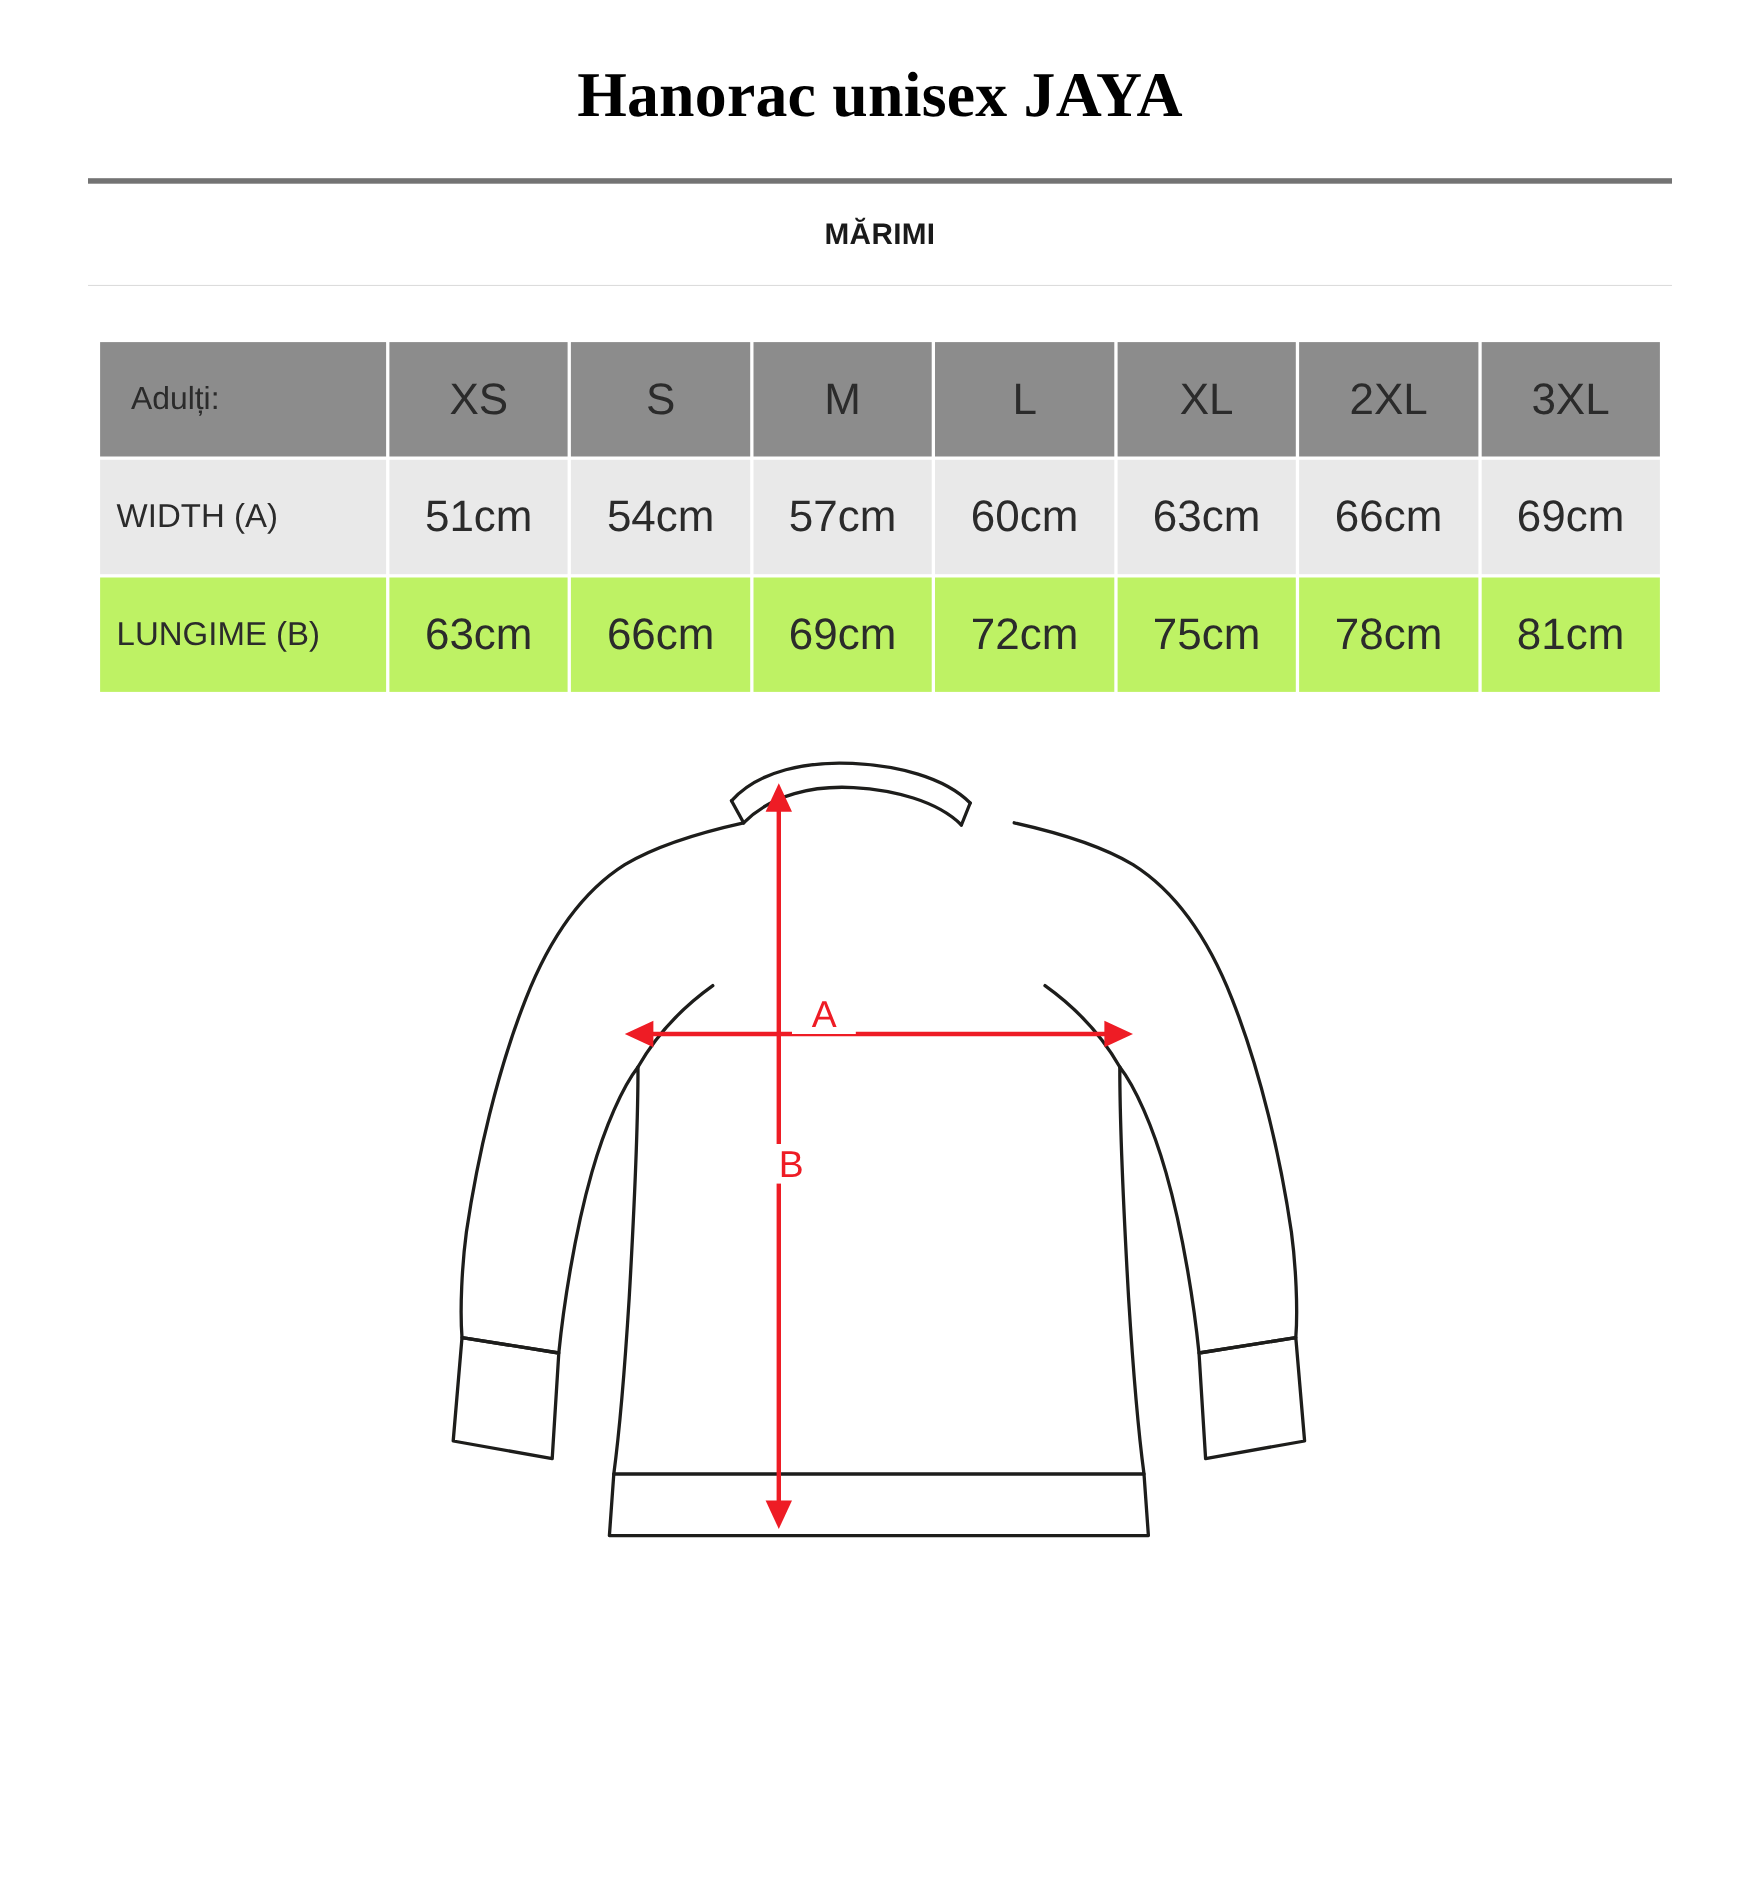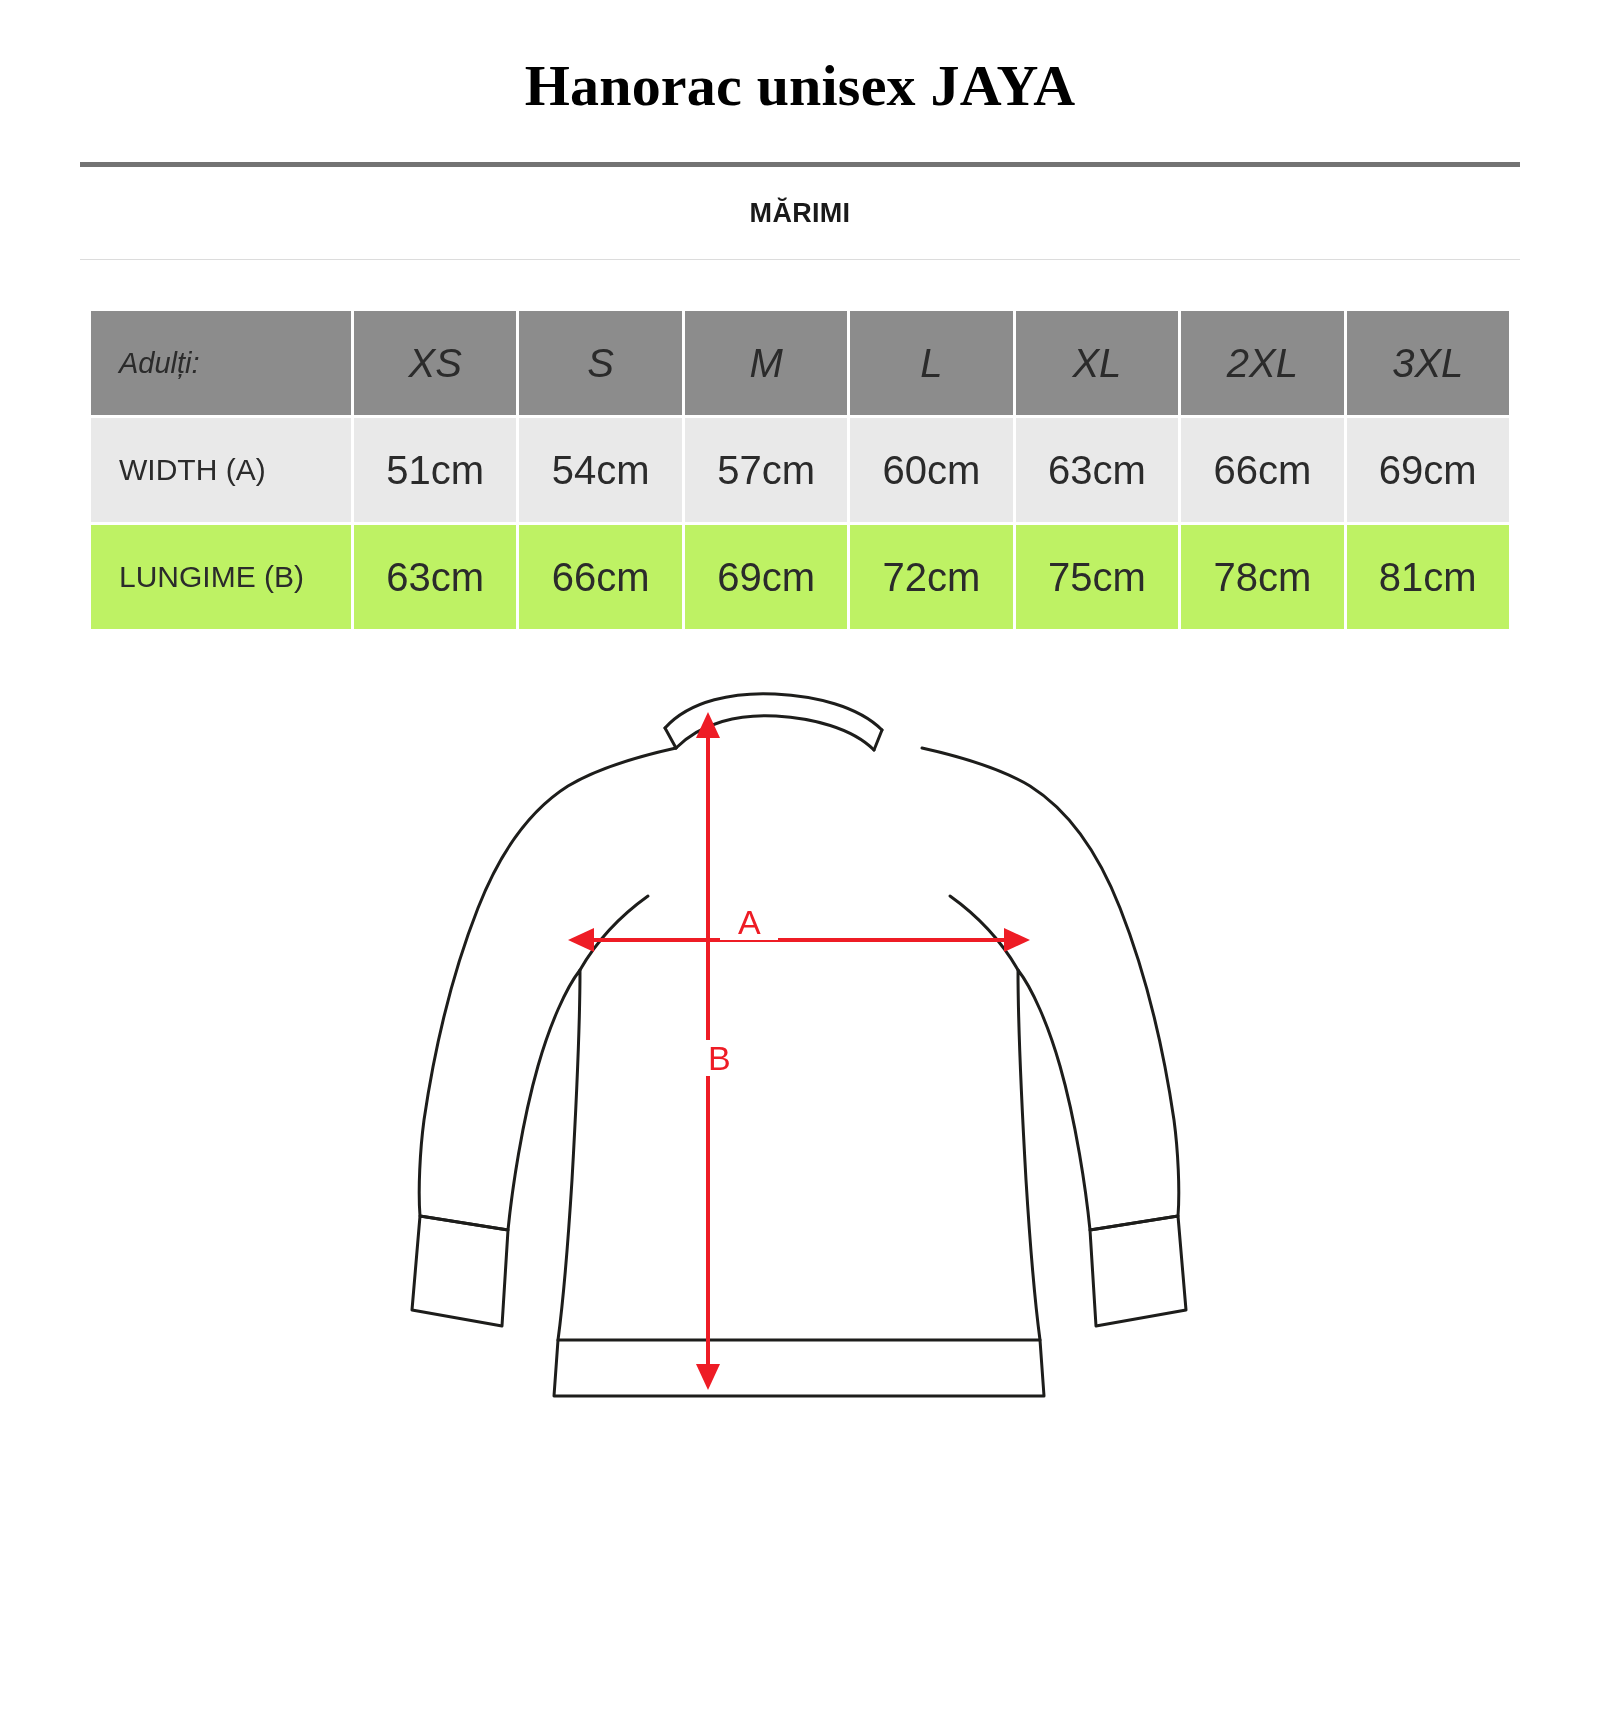--- a/index.html
+++ b/index.html
@@ -76,37 +76,36 @@
     font-size: 40px;
     font-weight: normal;
     color: #2b2b2b;
   }
 
   thead th {
     background: #8c8c8c;
     color: #ffffff;
     font-weight: bold;
     font-size: 30px;
-    font-style: italic;
   }
   thead th.head-label {
     text-align: left;
     padding-left: 28px;
     font-size: 29px;
   }
 
   tbody tr.row-shaded td {
     background: #e9e9e9;
   }
   tbody tr.row-plain td {
     background: #bef264;
   }
   tbody td.cell-label {
     text-align: left;
-    padding-left: 28px;
+    padding-left: 15px;
     font-size: 30px;
     color: #2b2b2b;
   }
 
   
   .footnote {
     margin: 22px 88px 0 88px;
     font-size: 19.5px;
     color: #262626;
     line-height: 1.4;

